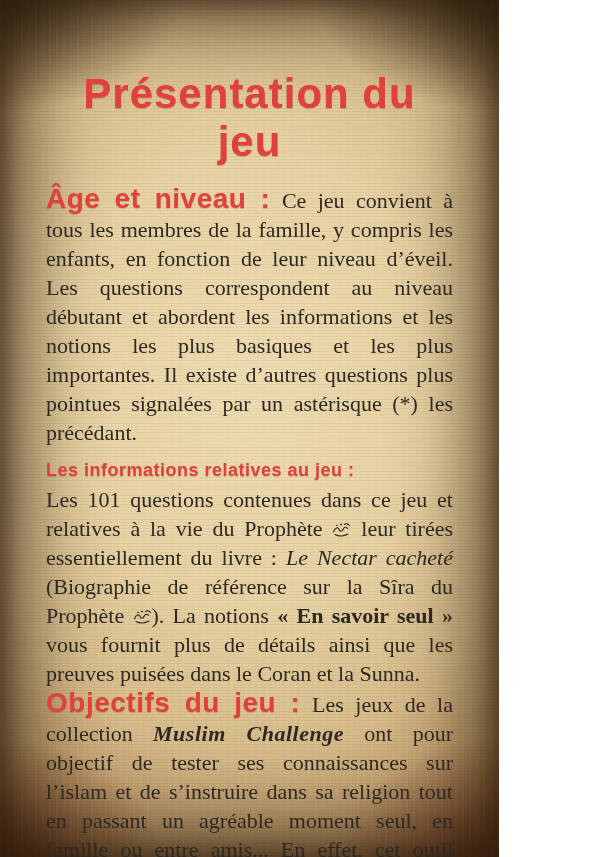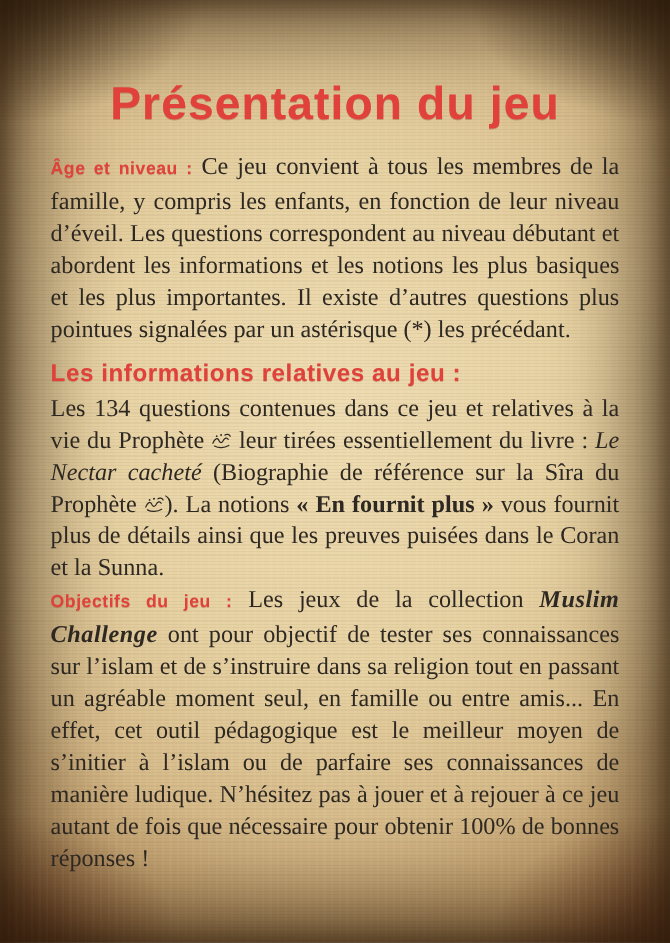--- a/index.html
+++ b/index.html
@@ -1,18 +1,18 @@
 <!DOCTYPE html>
 <html><head>
 <meta charset="utf-8">
 <style>
   html, body { margin: 0; padding: 0; }
   .card {
     position: relative;
-    width: 609px;
+    width: 499px;
     height: 857px;
     box-sizing: border-box;
     padding: 70px 46px 0 46px;
     overflow: hidden;
     background:
       
       repeating-linear-gradient(180deg, rgba(92,66,36,0.06) 0px, rgba(92,66,36,0.06) 1px, rgba(0,0,0,0) 1px, rgba(0,0,0,0) 3px),
       
       repeating-linear-gradient(90deg, rgba(255,250,230,0.05) 0px, rgba(255,250,230,0.05) 2px, rgba(0,0,0,0) 2px, rgba(0,0,0,0) 7px),
       
@@ -39,29 +39,29 @@
     font-family: "Liberation Serif", serif;
     font-size: 22px;
     line-height: 29px;
     color: #2e2822;
     text-align: justify;
   }
   .para:last-child { margin-bottom: 0; }
   .red-heading {
     font-family: "Liberation Sans", sans-serif;
     font-weight: bold;
-    font-size: 16px;
+    font-size: 28px;
     letter-spacing: 0.5px;
     color: #e0413b;
     text-shadow: 0 1px 0 rgba(120,20,15,0.2);
   }
   .block-heading {
     display: block;
     margin: 0 0 4px 0;
-    font-size: 22px;
+    font-size: 18px;
   }
   .italic { font-style: italic; }
   .bold   { font-weight: bold; }
   .script {
     font-family: "Liberation Serif", serif;
     font-style: italic;
     font-weight: bold;
     letter-spacing: 0.5px;
   }
   .honorific-icon {
@@ -75,34 +75,34 @@
 <body>
 
 <div class="card">
 
   <h1 class="title">Présentation du jeu</h1>
 
   <p class="para"><span class="red-heading">Âge et niveau :</span> <span>Ce jeu convient à tous les membres de la famille, y compris les enfants, en fonction de leur niveau d’éveil. Les questions correspondent au niveau débutant et abordent les informations et les notions les plus basiques et les plus importantes. Il existe d’autres questions plus pointues signalées par un astérisque (*) les précédant.</span></p>
 
   <div>
     <span class="red-heading block-heading">Les informations relatives au jeu :</span>
-    <p class="para"><span>Les 134 questions contenues dans ce jeu et relatives à la vie du Prophète </span><svg class="honorific-icon" viewBox="0 0 19 17" xmlns="http://www.w3.org/2000/svg">
+    <p class="para"><span>Les 101 questions contenues dans ce jeu et relatives à la vie du Prophète </span><svg class="honorific-icon" viewBox="0 0 19 17" xmlns="http://www.w3.org/2000/svg">
           <g fill="none" stroke="#2e2822" stroke-width="1.1" stroke-linecap="round">
             <path d="M1.5 11 C3 6.5, 6 5.5, 7 8.5 C7.8 10.8, 10 11, 11 8.5 C12 6, 14.5 5.5, 15.5 7.5"></path>
             <path d="M3 13.5 C6.5 15.5, 12 15.5, 16 13"></path>
             <path d="M12.5 3.5 C14 2.2, 16.5 2.8, 17.3 4.6"></path>
           </g>
           <circle cx="9" cy="3.5" r="0.9" fill="#2e2822"></circle>
           <circle cx="5" cy="4.5" r="0.8" fill="#2e2822"></circle>
         </svg><span> leur tirées essentiellement du livre : </span><span class="italic">Le Nectar cacheté</span><span> (Biographie de référence sur la Sîra du Prophète </span><svg class="honorific-icon" viewBox="0 0 19 17" xmlns="http://www.w3.org/2000/svg">
           <g fill="none" stroke="#2e2822" stroke-width="1.1" stroke-linecap="round">
             <path d="M1.5 11 C3 6.5, 6 5.5, 7 8.5 C7.8 10.8, 10 11, 11 8.5 C12 6, 14.5 5.5, 15.5 7.5"></path>
             <path d="M3 13.5 C6.5 15.5, 12 15.5, 16 13"></path>
             <path d="M12.5 3.5 C14 2.2, 16.5 2.8, 17.3 4.6"></path>
           </g>
           <circle cx="9" cy="3.5" r="0.9" fill="#2e2822"></circle>
           <circle cx="5" cy="4.5" r="0.8" fill="#2e2822"></circle>
-        </svg><span>). La notions </span><span class="bold">« En fournit plus »</span><span> vous fournit plus de détails ainsi que les preuves puisées dans le Coran et la Sunna.</span></p>
+        </svg><span>). La notions </span><span class="bold">« En savoir seul »</span><span> vous fournit plus de détails ainsi que les preuves puisées dans le Coran et la Sunna.</span></p>
   </div>
 
   <p class="para"><span class="red-heading">Objectifs du jeu :</span> <span>Les jeux de la collection </span><span class="script">Muslim Challenge</span><span> ont pour objectif de tester ses connaissances sur l’islam et de s’instruire dans sa religion tout en passant un agréable moment seul, en famille ou entre amis... En effet, cet outil pédagogique est le meilleur moyen de s’initier à l’islam ou de parfaire ses connaissances de manière ludique. N’hésitez pas à jouer et à rejouer à ce jeu autant de fois que nécessaire pour obtenir 100% de bonnes réponses !</span></p>
 
 </div>
 
 </body></html>

